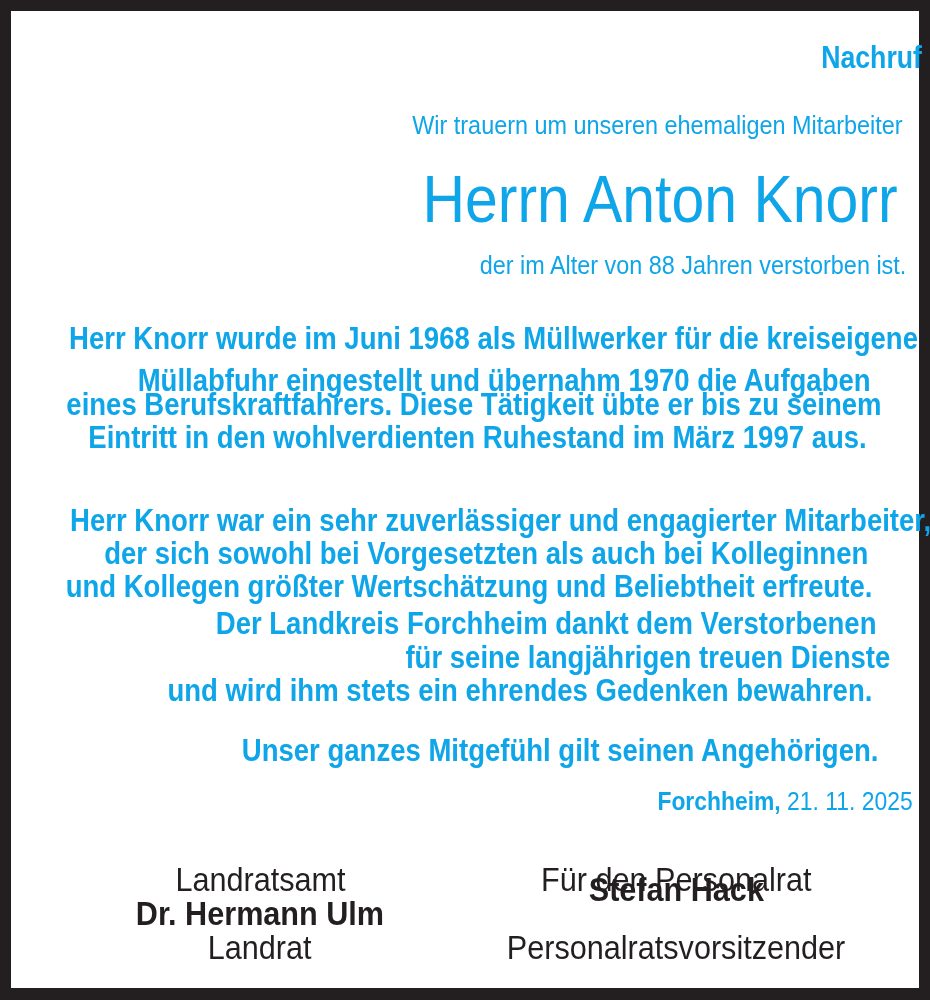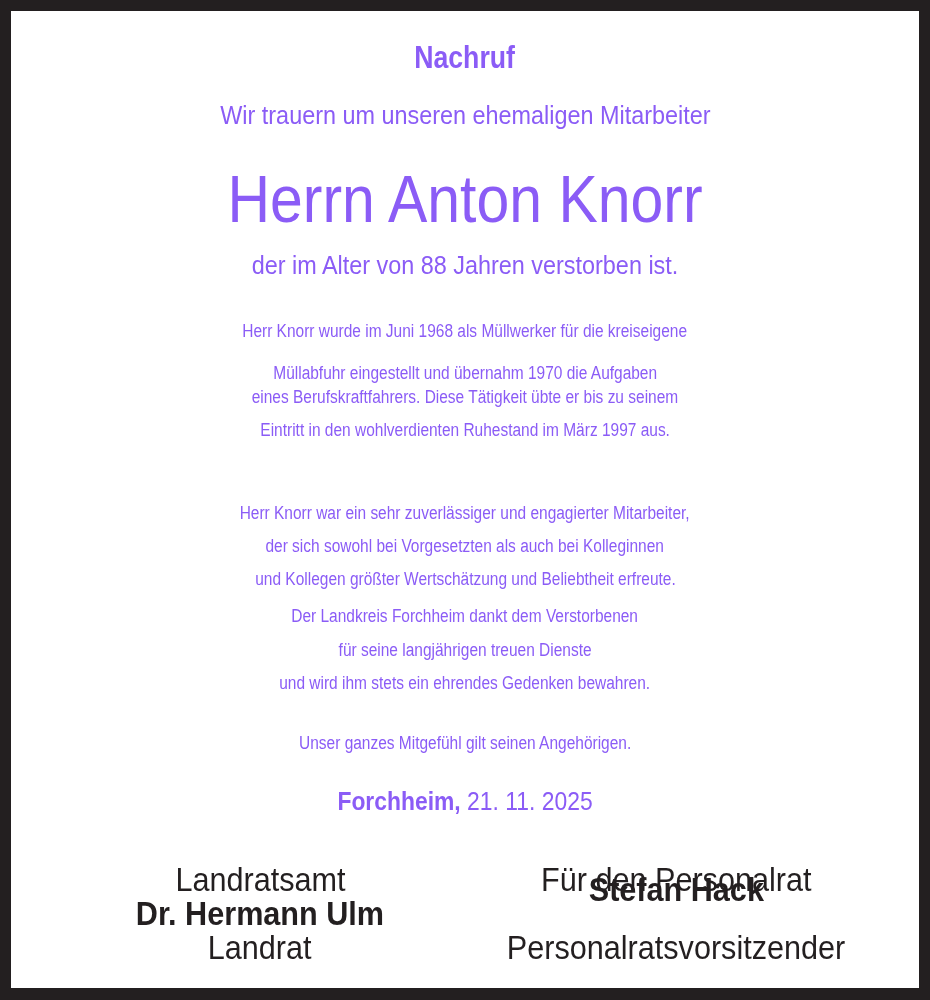--- a/index.html
+++ b/index.html
@@ -6,51 +6,51 @@
   body { width: 930px; height: 1000px; overflow: hidden; position: relative; }
   .frame {
     position: absolute; left: 0; top: 0; width: 930px; height: 1000px;
     background: #231f20;
   }
   .paper {
     position: absolute; left: 11px; top: 11px; width: 908px; height: 977px;
     background: #ffffff;
   }
   .line {
-    position: absolute; left: 0; width: 930px; text-align: center;
-    font-family: "Liberation Sans", sans-serif; color: #8b5cf6;
+    position: absolute; left: 0; width: 930px; text-align: right;
+    font-family: "Liberation Sans", sans-serif; color: #0ea5e9;
     white-space: nowrap; line-height: 1;
   }
   .line span { display: inline-block; transform-origin: center; }
   .title { font-weight: bold; font-size: 31px; }
   .title span { transform: scaleX(0.86); }
   .intro { font-size: 26px; }
   .intro span { transform: scaleX(0.9); }
   .name { font-size: 67px; letter-spacing: 0px; }
   .name span { transform: scaleX(0.88); }
-  .body { font-size: 18px; }
+  .body { font-size: 32px; font-weight: bold; }
   .body span { transform: scaleX(0.86); }
   .sign { font-size: 26px; }
   .sign span { transform: scaleX(0.88); }
   .bold { font-weight: bold; }
   .col { position: absolute; width: 420px; text-align: center;
     font-family: "Liberation Sans", sans-serif; color: #231f20; white-space: nowrap; line-height: 1; }
   .col .row { position: absolute; left: 0; width: 100%; font-size: 34px; }
   .col .row span { display: inline-block; transform: scaleX(0.9); transform-origin: center; }
 </style>
 </head>
 <body>
 
 <div class="frame">
   <div class="paper"></div>
 </div>
 
 <div class="line title" style="top:42px"><span>Nachruf</span></div>
 
-<div class="line intro" style="top:102px"><span>Wir trauern um unseren ehemaligen Mitarbeiter</span></div>
+<div class="line intro" style="top:112px"><span>Wir trauern um unseren ehemaligen Mitarbeiter</span></div>
 
 <div class="line name" style="top:165px"><span>Herrn Anton Knorr</span></div>
 
 <div class="line intro" style="top:252px"><span>der im Alter von 88 Jahren verstorben ist.</span></div>
 
 <div>
   <div class="line body" style="top:322px"><span>Herr Knorr wurde im Juni 1968 als Müllwerker für die kreiseigene</span></div>
   <div class="line body" style="top:364px"><span>Müllabfuhr eingestellt und übernahm 1970 die Aufgaben</span></div>
   <div class="line body" style="top:388px"><span>eines Berufskraftfahrers. Diese Tätigkeit übte er bis zu seinem</span></div>
   <div class="line body" style="top:421px"><span>Eintritt in den wohlverdienten Ruhestand im März 1997 aus.</span></div>

